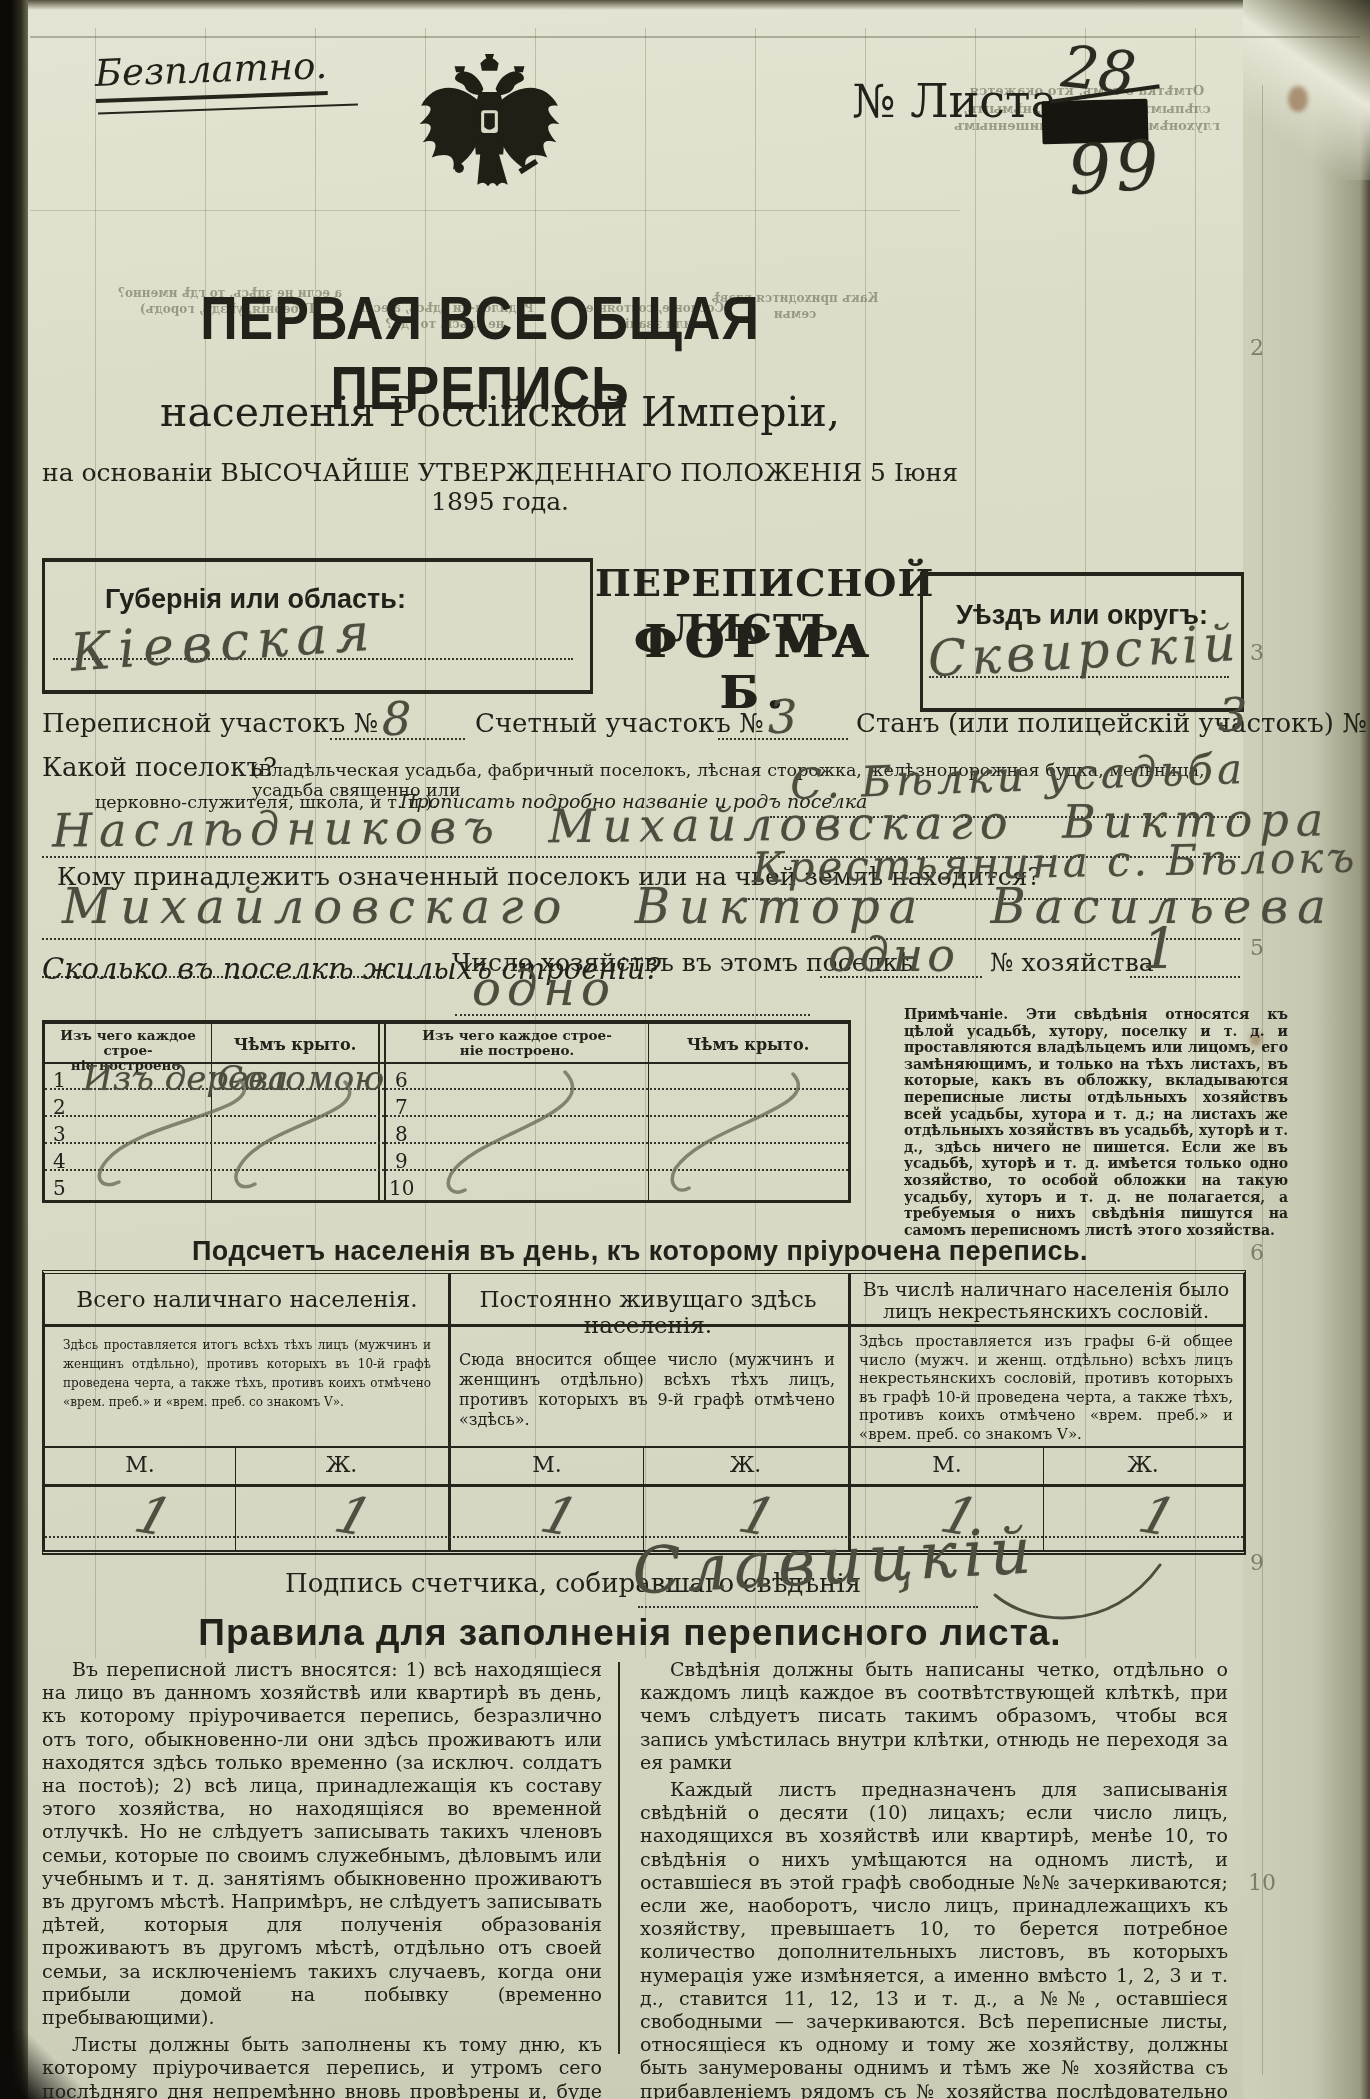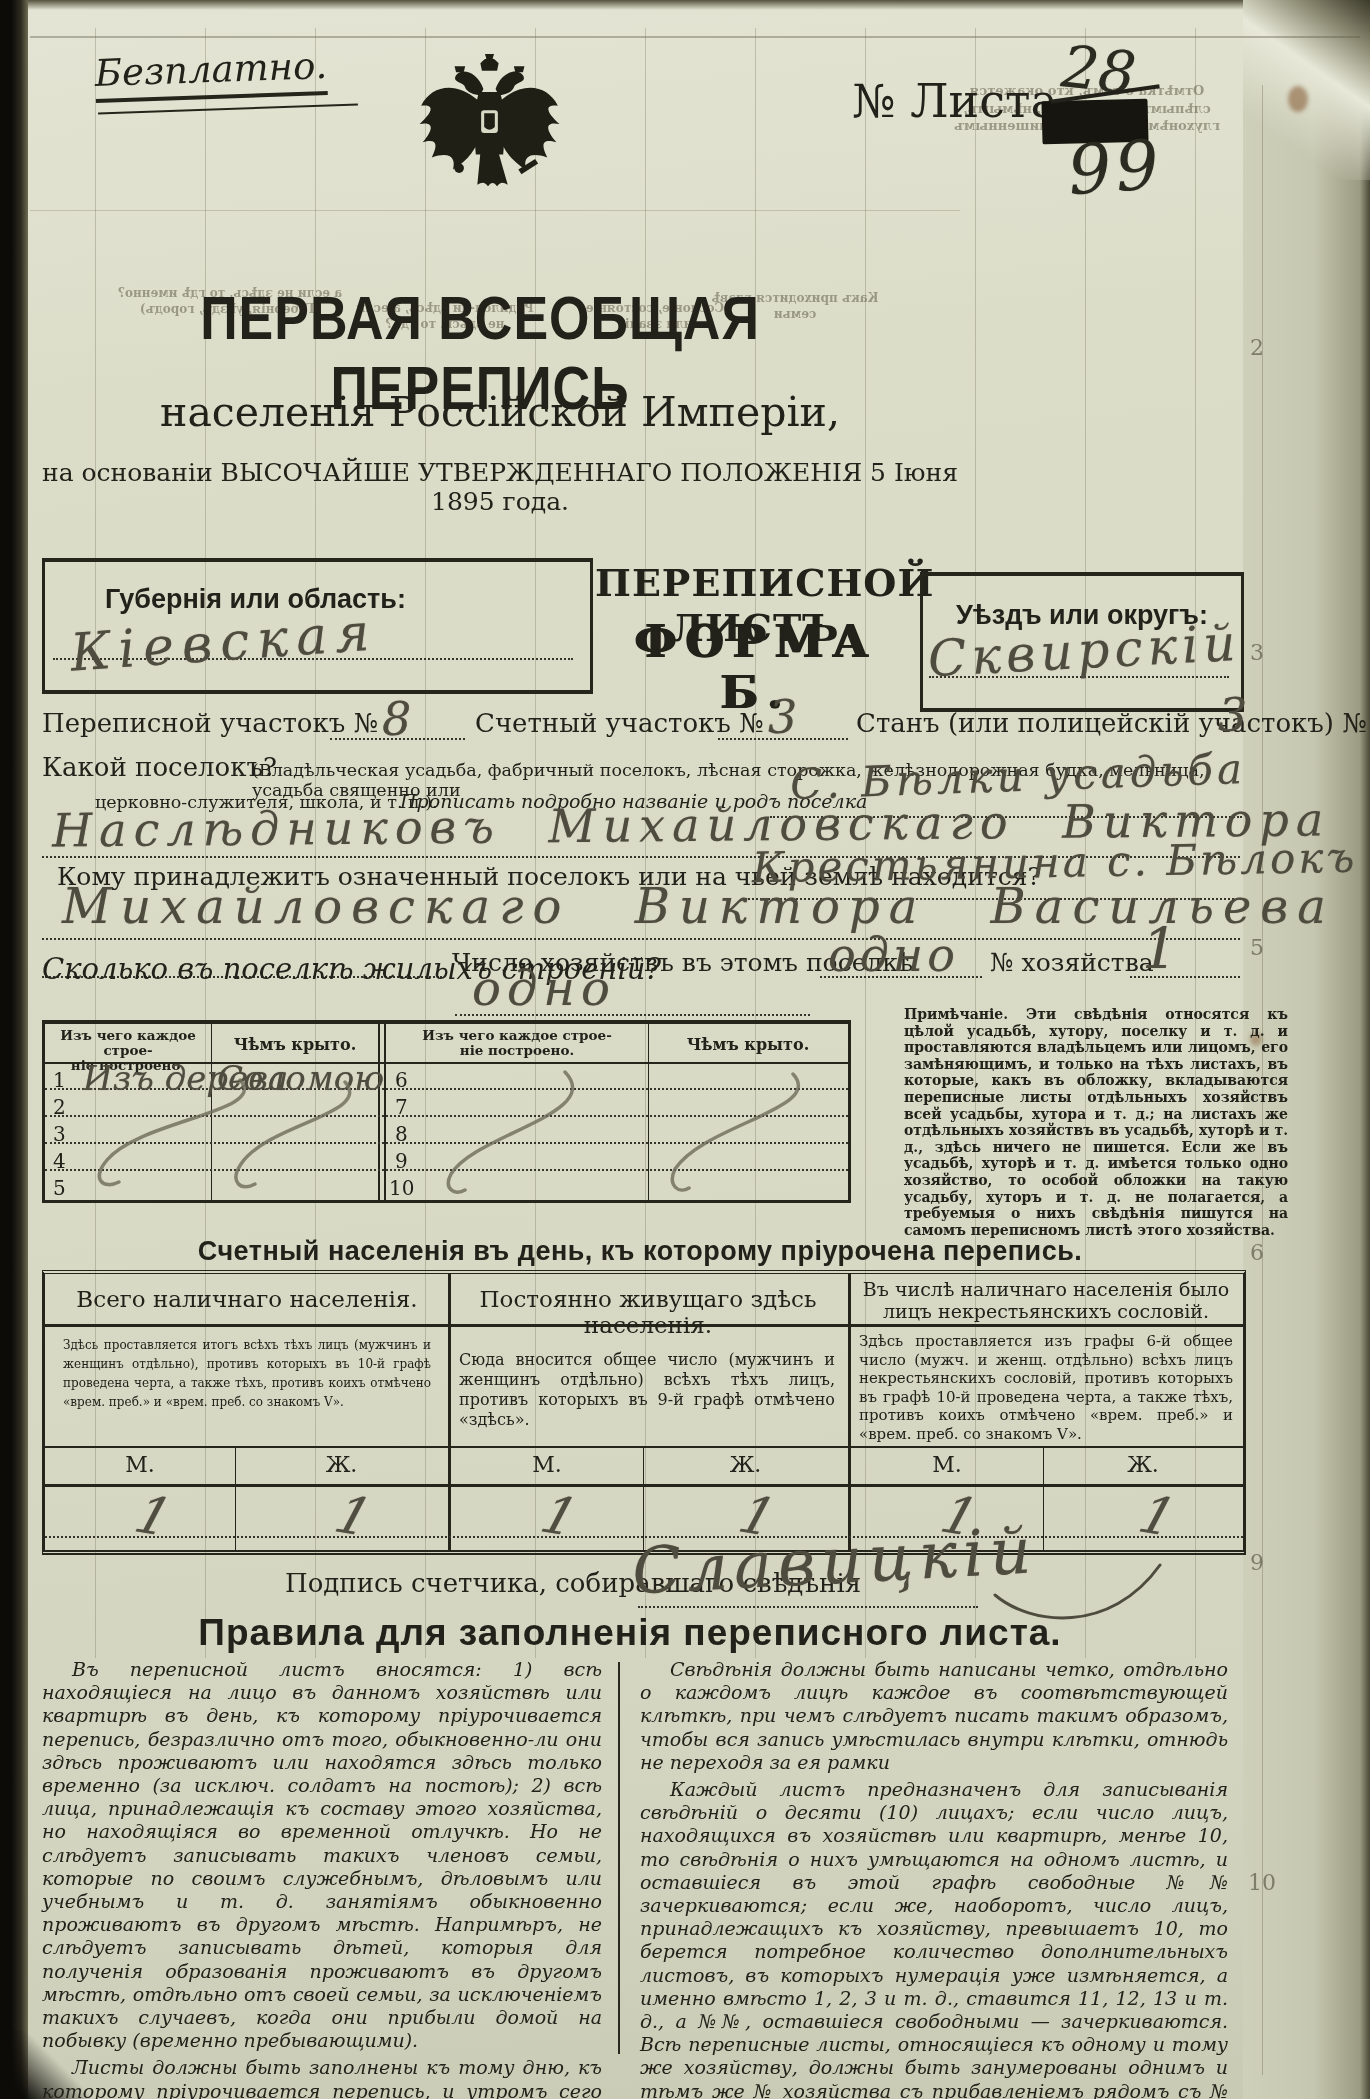--- a/index.html
+++ b/index.html
@@ -28,21 +28,21 @@
   .j{text-align:justify;}
   .prewrap{white-space:pre-line;}
   .dots{border-bottom:2px dotted #35342a;}
   .vl{width:1px;background:rgba(118,116,92,.34);}
   .bleed{color:rgba(96,94,74,.55);filter:blur(.4px);transform:scaleX(-1);
          font-weight:bold;text-align:center;line-height:1.35;}
   .marginnum{color:rgba(72,70,52,.6);font-size:22px;}
   .tick{font-size:52px;font-style:italic;color:#504e41;transform:rotate(9deg) skewX(-8deg);
         text-shadow:0 0 1px rgba(70,68,55,.4);}
   .stain{border-radius:50%;filter:blur(2px);}
-  .rules p{margin:0 0 4px 0;text-indent:30px;font-style:italic;}
+  .rules p{margin:0 0 4px 0;text-indent:30px;}
   .condensed{transform:scaleY(1.18);transform-origin:center top;letter-spacing:1px;}
 </style>
 </head>
 <body>
 
 <div id="stage">
 
   <div class="abs page"></div>
   <div class="abs page2"></div>
   <div class="abs cornerTR"></div>
@@ -204,21 +204,21 @@
         <path d="M300 20 C328 52, 222 62, 196 102 C184 120, 196 130, 210 122"></path>
         <path d="M520 10 C560 52, 430 72, 406 112 C398 127, 410 134, 420 128"></path>
         <path d="M748 12 C780 47, 660 62, 630 107 C622 124, 634 132, 644 126"></path>
       </g>
     </svg>
   </div>
 
   <div class="abs srf j" style="left:904px;top:1006px;width:384px;font-size:14px;line-height:16.6px;font-weight:600"><span class="b">Примѣчаніе.</span>
     <span>Эти свѣдѣнія относятся къ цѣлой усадьбѣ, хутору, поселку и т. д. и проставляются владѣльцемъ или лицомъ, его замѣняющимъ, и только на тѣхъ листахъ, въ которые, какъ въ обложку, вкладываются переписные листы отдѣльныхъ хозяйствъ всей усадьбы, хутора и т. д.; на листахъ же отдѣльныхъ хозяйствъ въ усадьбѣ, хуторѣ и т. д., здѣсь ничего не пишется. Если же въ усадьбѣ, хуторѣ и т. д. имѣется только одно хозяйство, то особой обложки на такую усадьбу, хуторъ и т. д. не полагается, а требуемыя о нихъ свѣдѣнія пишутся на самомъ переписномъ листѣ этого хозяйства.</span></div>
 
-  <div class="abs sans b c" style="left:40px;top:1236px;width:1200px;font-size:27px;letter-spacing:.5px">Счетный населенія въ день, къ которому пріурочена перепись.</div>
+  <div class="abs sans b c" style="left:40px;top:1236px;width:1200px;font-size:27px;letter-spacing:.5px">Подсчетъ населенія въ день, къ которому пріурочена перепись.</div>
 
   <div class="abs" style="left:42px;top:1270px;width:1198px;height:276px;border:3px solid #26251b;border-top:4px double #26251b;border-bottom:5px double #26251b">
     <div class="abs" style="left:403px;top:0;width:3px;height:276px;background:#26251b"></div>
     <div class="abs" style="left:803px;top:0;width:3px;height:276px;background:#26251b"></div>
     <div class="abs" style="left:0;top:50px;width:1198px;height:3px;background:#26251b"></div>
 
     <div class="abs srf c" style="left:10px;top:12px;width:384px;font-size:23px">Всего наличнаго населенія.</div>
     <div class="abs srf c" style="left:412px;top:12px;width:382px;font-size:23px">Постоянно живущаго здѣсь населенія.</div>
     <div class="abs srf c" style="left:812px;top:4px;width:378px;font-size:19px;line-height:22px">Въ числѣ наличнаго населенія было лицъ некрестьянскихъ сословій.</div>
 

